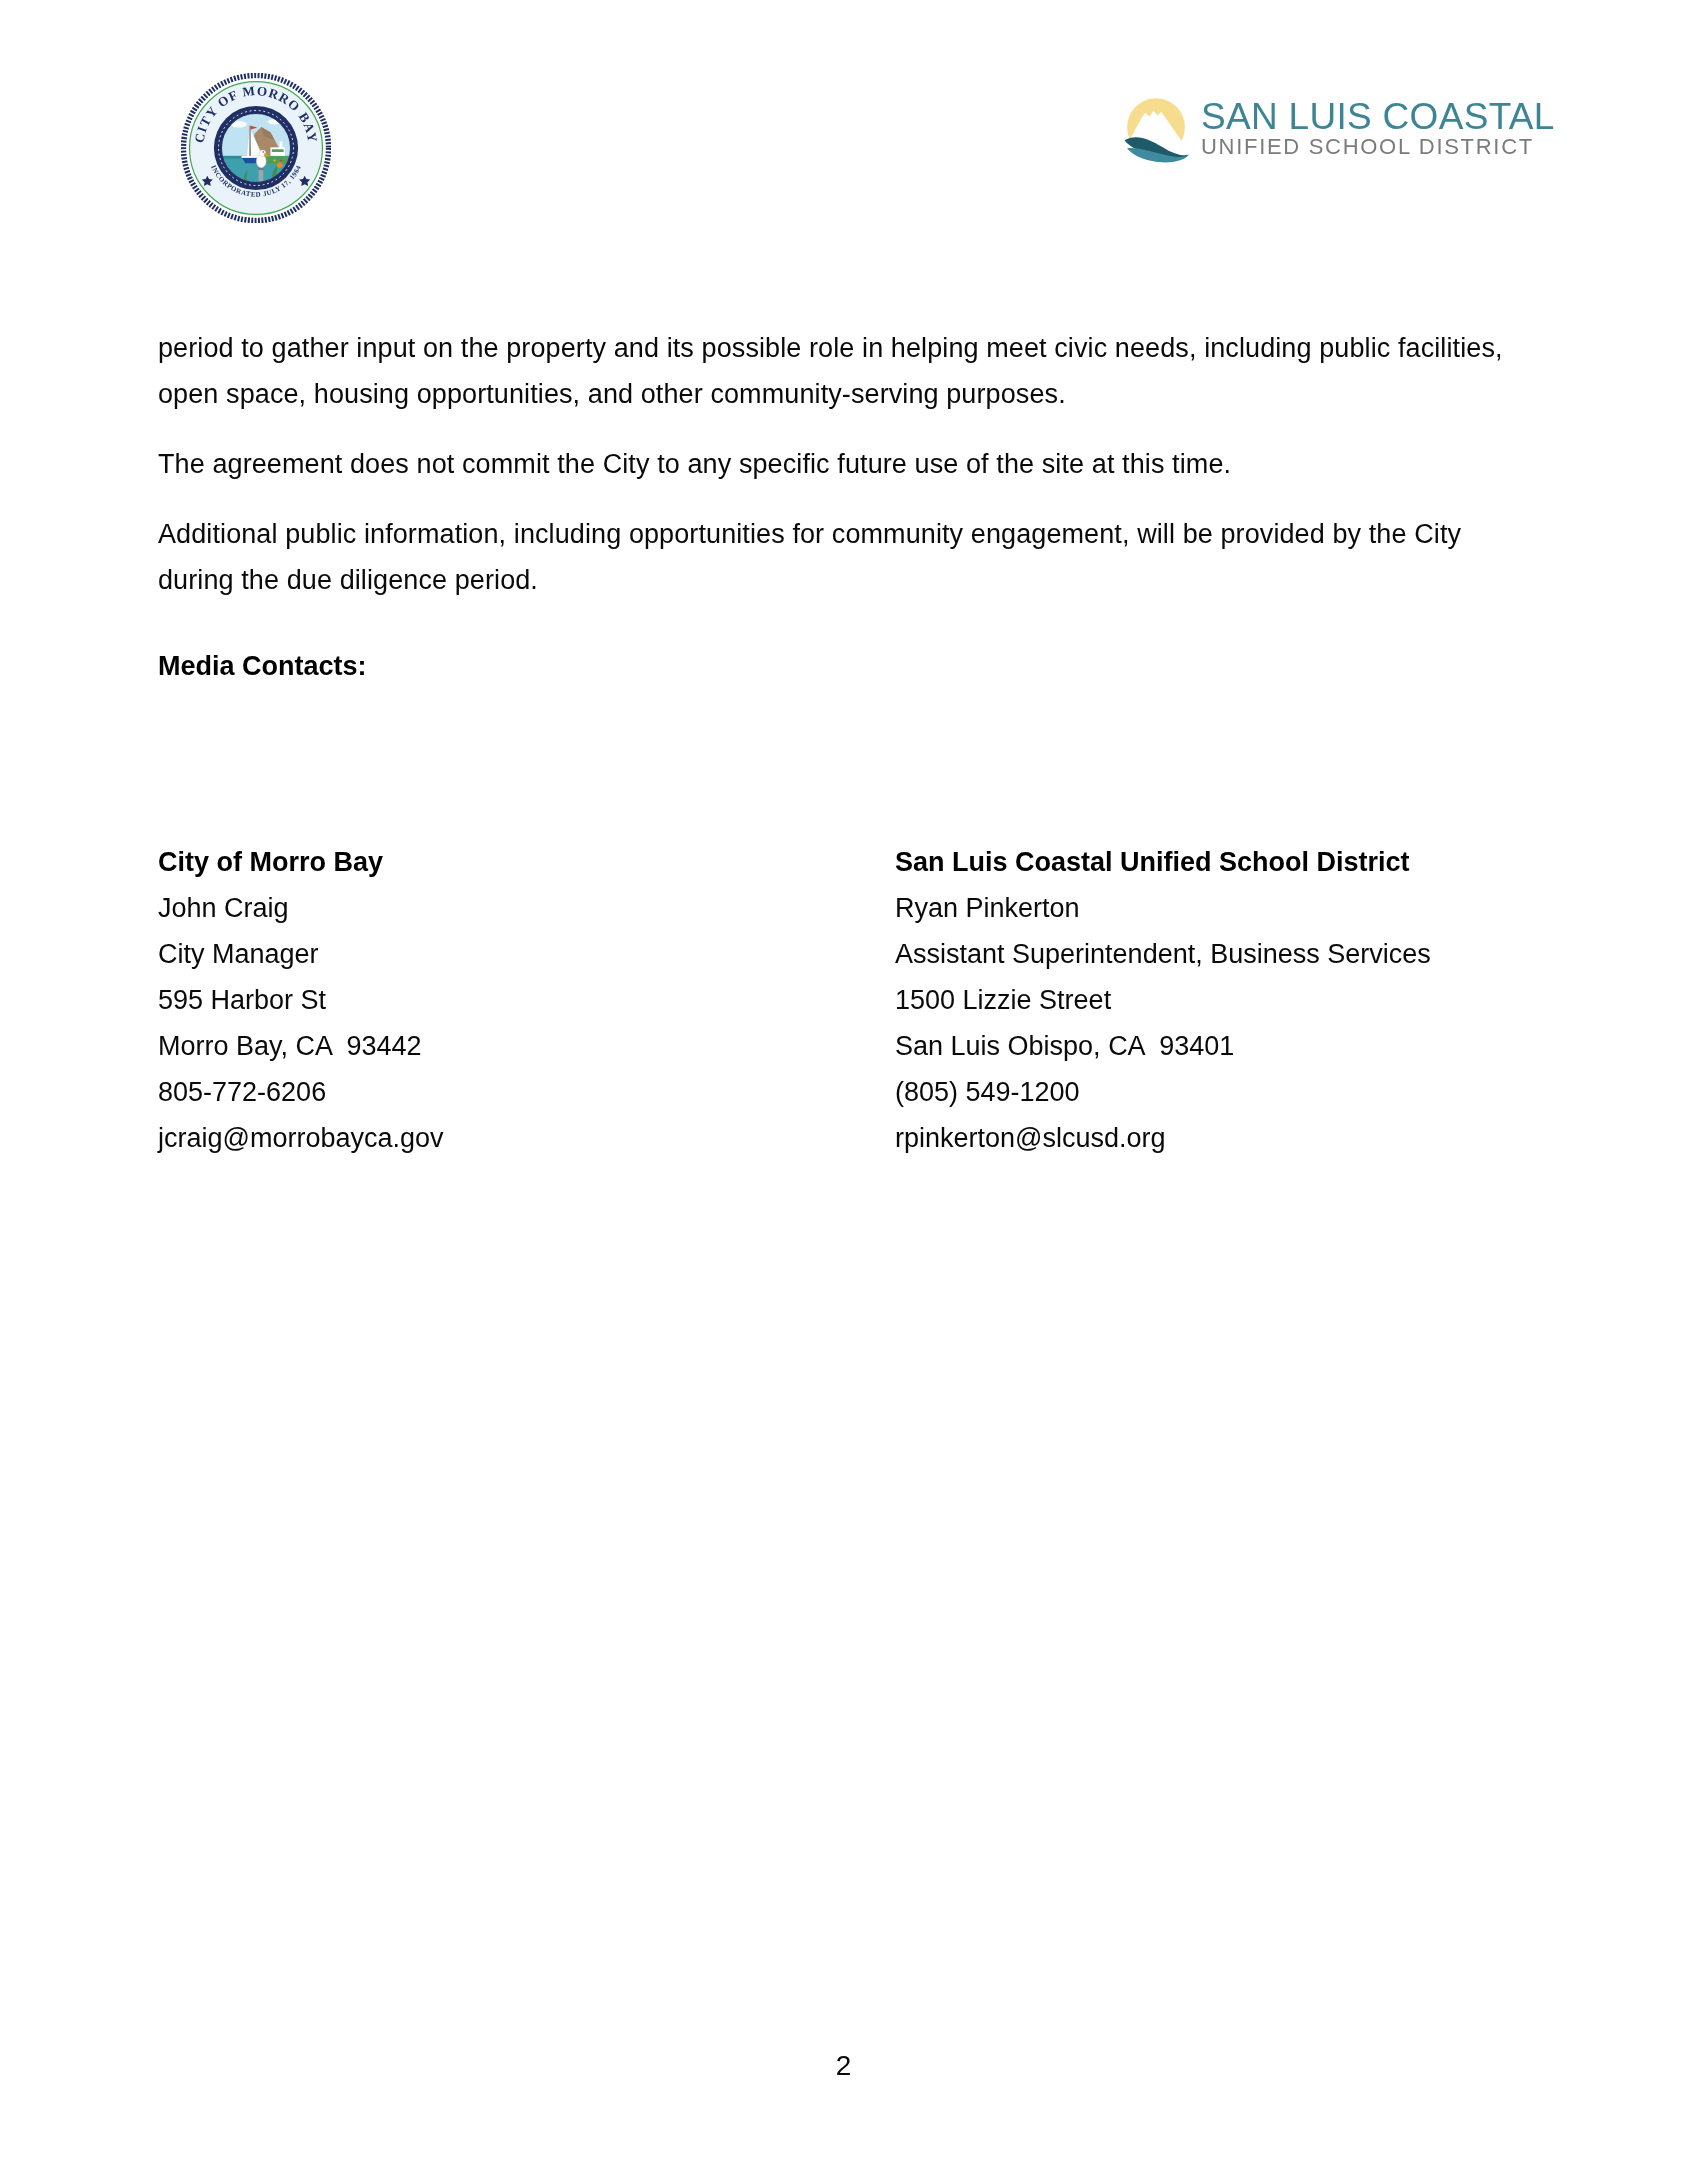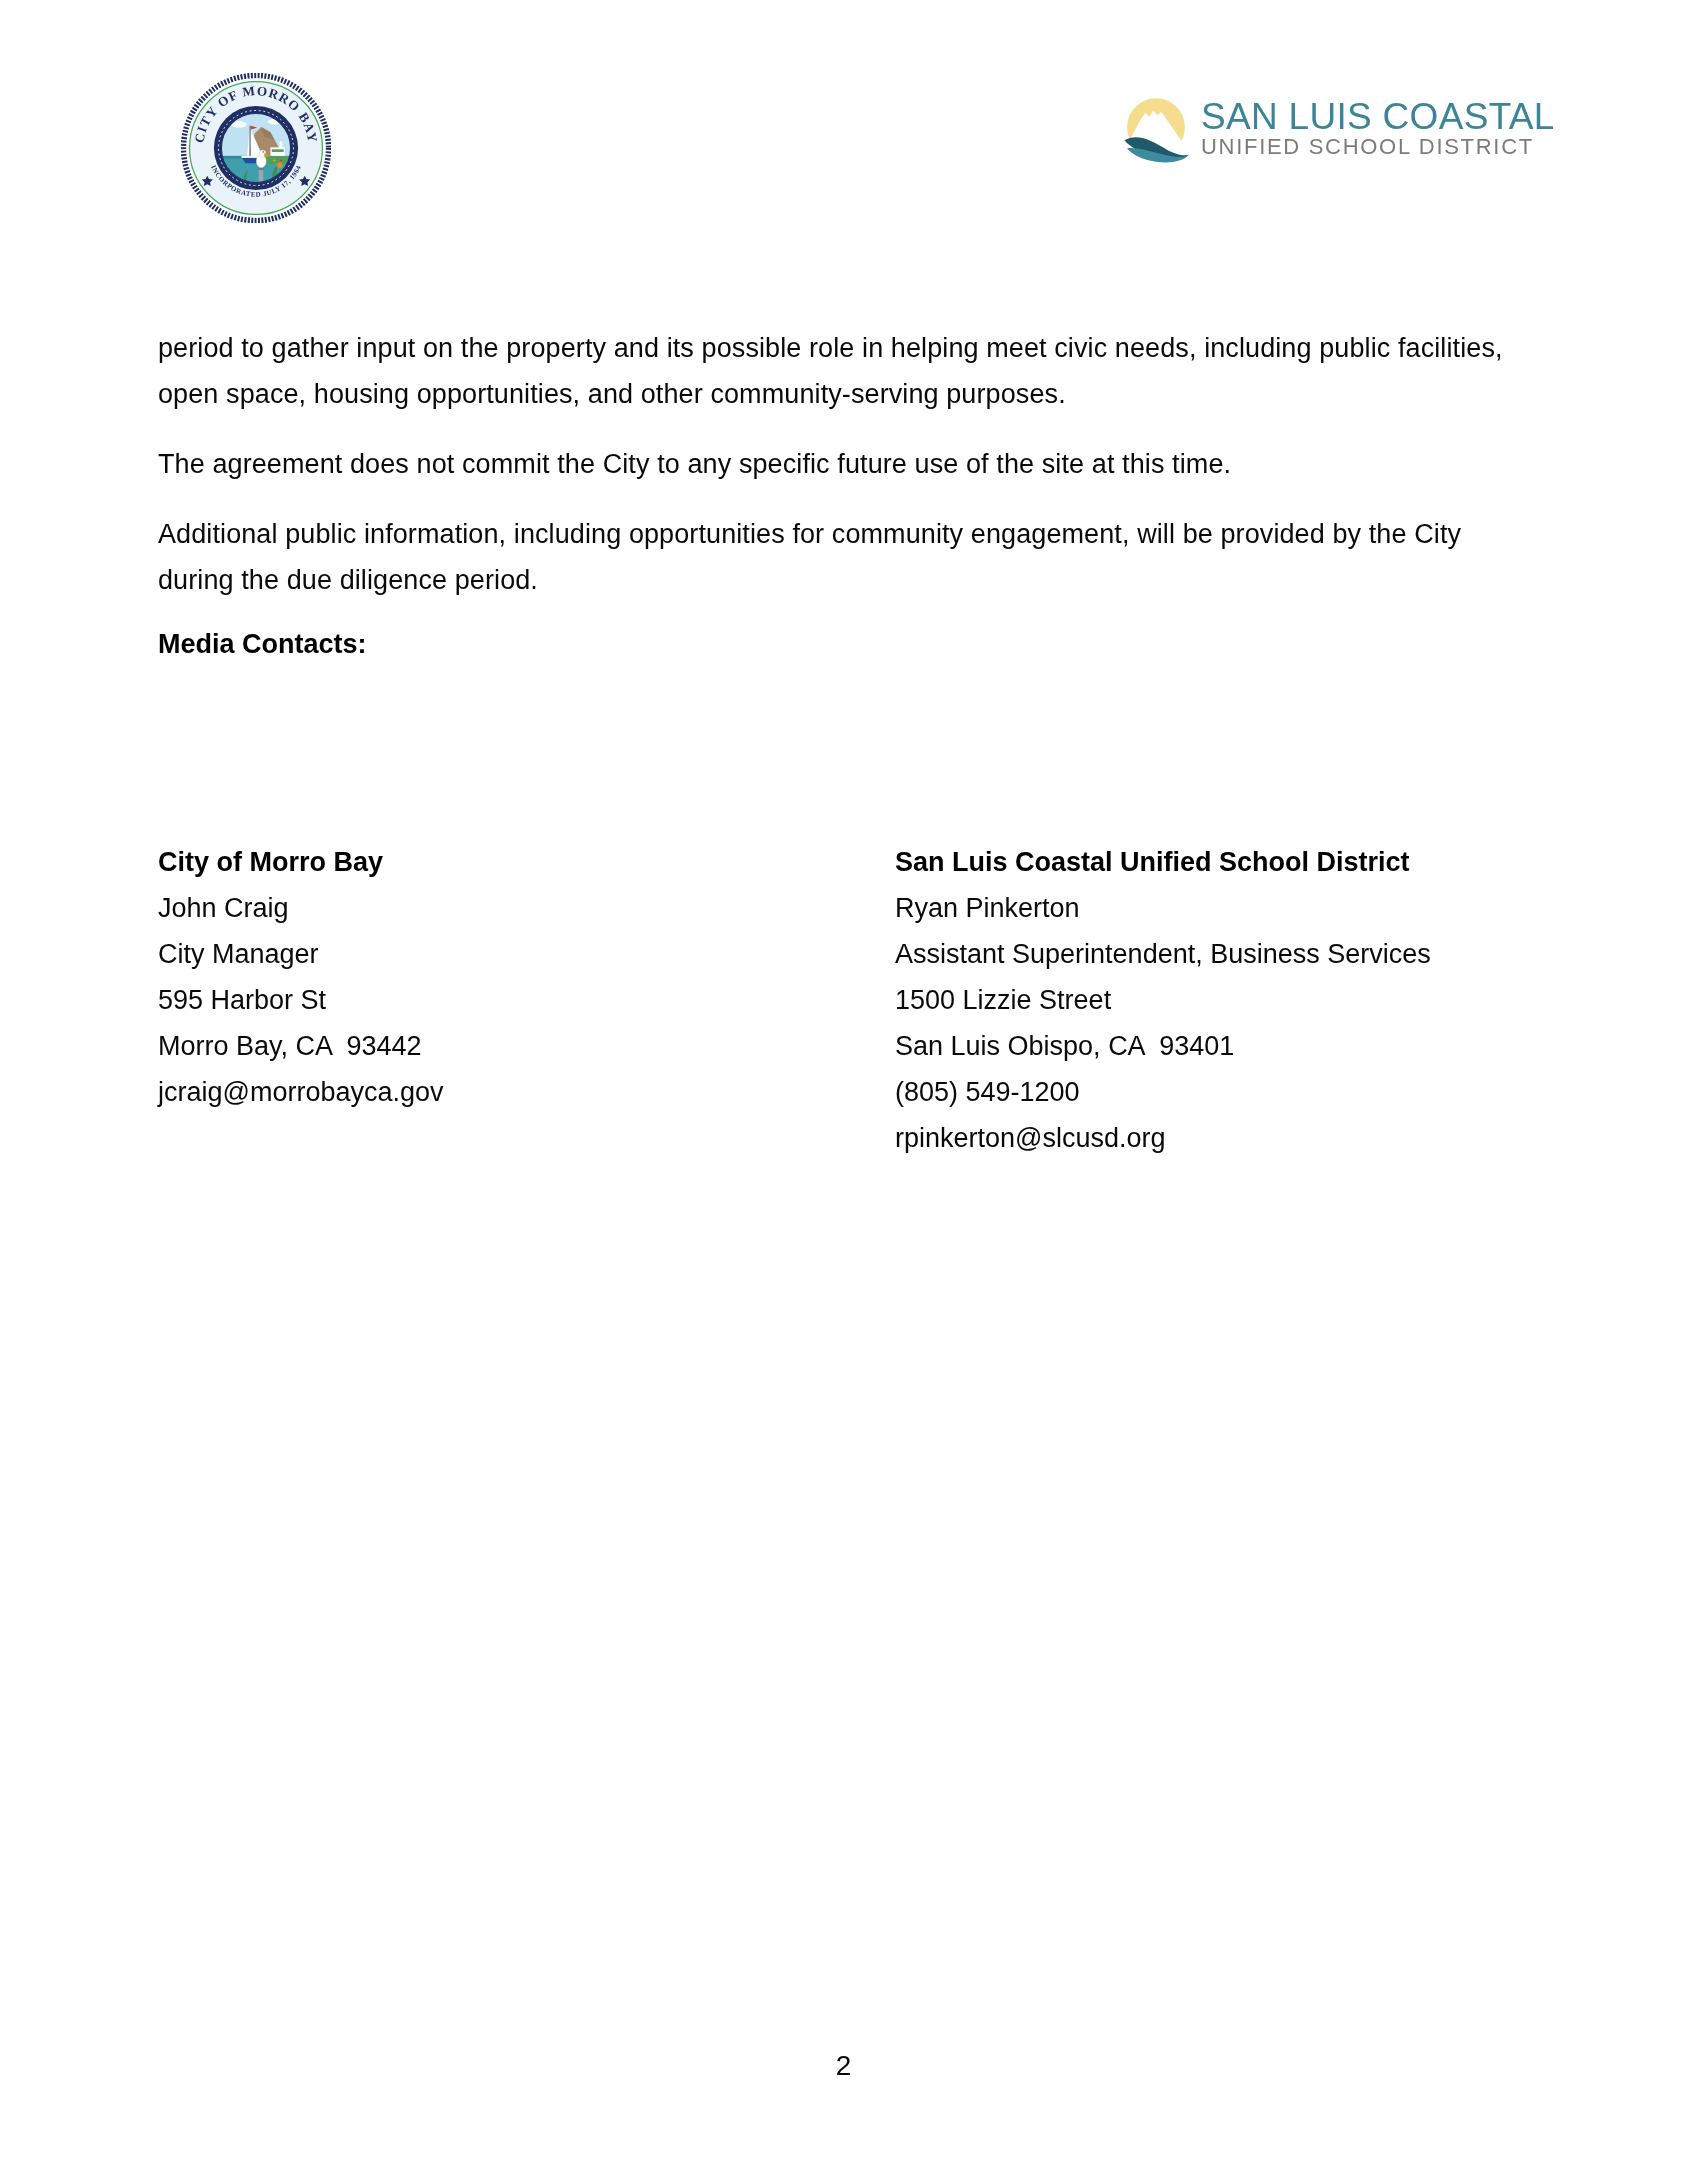--- a/index.html
+++ b/index.html
@@ -89,21 +89,21 @@
     top: 325px;
     width: 1365px;
   }
   p.para {
     margin: 0 0 24px 0;
     font-size: 27px;
     line-height: 46px;
     color: #0a0a0a;
     letter-spacing: 0.1px;
   }
-  p.para.last { margin-bottom: 22px; }
+  p.para.last { margin-bottom: 44px; }
 
   .media-heading {
     margin: 0 0 34px 0;
     font-size: 27px;
     line-height: 38px;
     font-weight: bold;
     color: #000000;
   }
 
   
@@ -255,20 +255,21 @@
   </div>
 
   <div class="contacts">
 
     <div class="contact-col left">
       <span class="contact-org contact-line">City of Morro Bay</span>
       <span class="contact-line">John Craig</span>
       <span class="contact-line">City Manager</span>
       <span class="contact-line">595 Harbor St</span>
       <span class="contact-line">Morro Bay, CA  93442</span>
+      <span class="contact-line">805-772-6206</span>
       <span class="contact-line">jcraig@morrobayca.gov</span>
     </div>
 
     <div class="contact-col right">
       <span class="contact-org contact-line">San Luis Coastal Unified School District</span>
       <span class="contact-line">Ryan Pinkerton</span>
       <span class="contact-line">Assistant Superintendent, Business Services</span>
       <span class="contact-line">1500 Lizzie Street</span>
       <span class="contact-line">San Luis Obispo, CA  93401</span>
       <span class="contact-line">(805) 549-1200</span>

